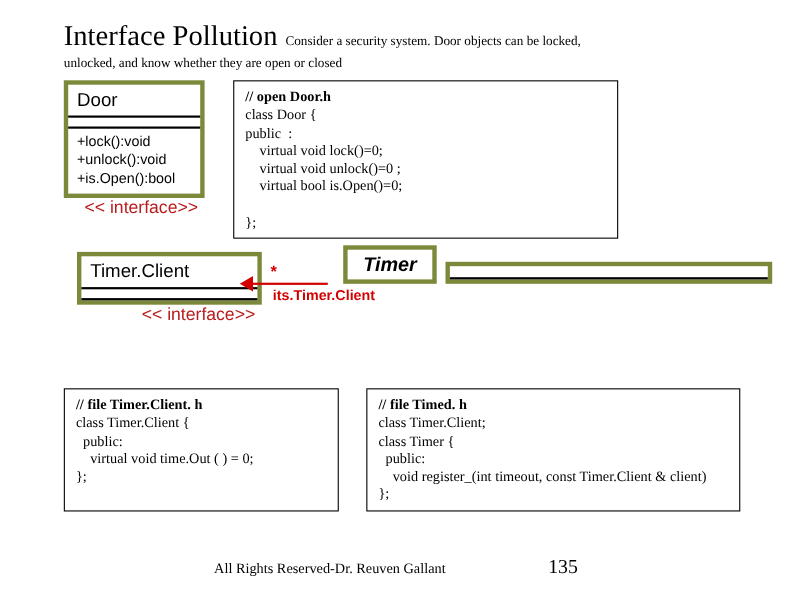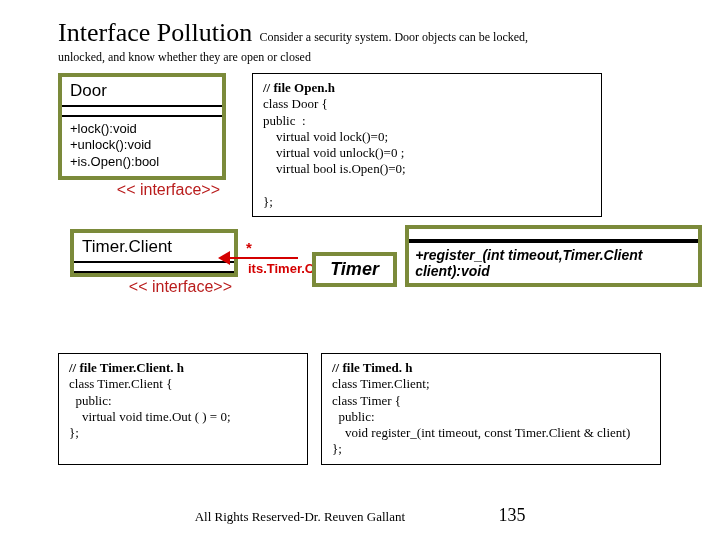--- a/index.html
+++ b/index.html
@@ -32,21 +32,21 @@
     display: flex;
     gap: 26px;
     margin-top: 8px;
   }
   .uml {
     position: relative;
   }
   .uml-box {
     border: 4px solid #7b8a3a;
     background: #fff;
-    width: 168px;
+    width: 128px;
   }
   .uml-name {
     padding: 4px 8px;
     font-family: Arial, sans-serif;
     font-size: 17px;
     border-bottom: 2px solid #000;
   }
   .uml-empty {
     height: 10px;
     border-bottom: 2px solid #000;
@@ -148,21 +148,21 @@
   .assoc-name {
     position: absolute;
     left: 190px; top: 38px;
     color: #d40000;
     font-family: Arial, sans-serif;
     font-size: 13px;
     font-weight: bold;
   }
   .row3 {
     display: flex;
-    gap: 13px;
+    gap: 25px;
     margin-top: 18px;
   }
   .row3 .codebox { flex: 0 0 auto; }
   .row3 .left { width: 250px; }
   .row3 .right { width: 340px; }
   .footer {
     position: absolute;
     bottom: 14px;
     left: 0; right: 0;
     text-align: center;
@@ -189,21 +189,21 @@
     <div class="uml">
       <div class="uml-box">
         <div class="uml-name">Door</div>
         <div class="uml-empty"></div>
         <div class="uml-ops">+lock():void
 +unlock():void
 +is.Open():bool</div>
       </div>
       <div class="uml-tag">&lt;&lt; interface&gt;&gt;</div>
     </div>
-    <div class="codebox" style="width:350px"><span class="hdr">// file Open.h</span>
+    <div class="codebox" style="width:350px"><span class="hdr">// open Door.h</span>
 <span>class Door {
 public  :
     virtual void lock()=0;
     virtual void unlock()=0 ;
     virtual bool is.Open()=0;
 
 };</span></div>
   </div>
 
 
@@ -218,21 +218,20 @@
 
     <div class="assoc-line"></div>
     <div class="assoc-arrow"></div>
     <div class="assoc-star">*</div>
     <div class="assoc-name">its.Timer.Client</div>
 
     <div class="timer-box">
       <div class="timer-head">Timer</div>
       <div class="timer-body">
         <div class="uml-empty"></div>
-        <div class="timer-ops">+register_(int timeout,Timer.Client client):void</div>
       </div>
     </div>
   </div>
 
   <div class="row3">
     <div class="codebox left"><span class="hdr">// file Timer.Client. h</span>
 <span>class Timer.Client {
   public:
     virtual void time.Out ( ) = 0;
 };</span></div>

